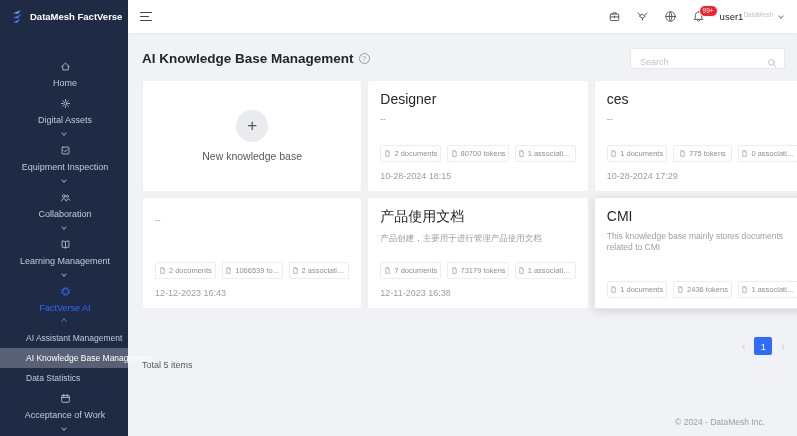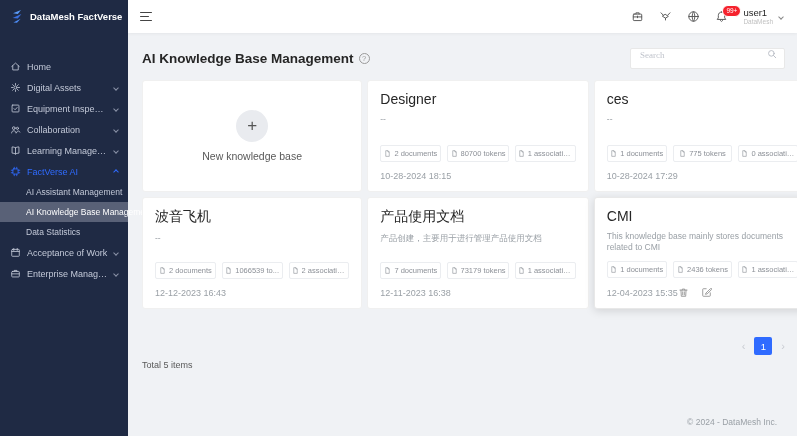--- a/index.html
+++ b/index.html
@@ -15,21 +15,21 @@
   .sidebar {
     width:128px; flex-shrink:0; height:100%;
     background:var(--sidebar-bg,#1f2a44); color:#c3c9d8;
     display:flex; flex-direction:column; font-size:9px;gap:21px;
   }
   .logo-row { display:flex; align-items:center; gap:5px; padding:8px 7px 11px 9px; }
   .logo-mark svg { width:16px; height:16px; display:block; }
   .logo-text { color:#ffffff; font-size:9.5px; font-weight:bold; white-space:nowrap; }
   .nav-item {
     display:flex; align-items:center; gap:6px;
-    padding:5px 8px 5px 10px; cursor:pointer; white-space:nowrap;
+    padding:5px 8px 5px 10px; cursor:pointer; white-space:nowrap;flex-direction:column;
   }
   .nav-ico { display:flex; }
   .nav-ico svg { width:11px; height:11px; }
   .nav-label { flex:1; overflow:hidden; text-overflow:ellipsis; }
   .chev {
     width:4px; height:4px; border-right:1px solid #8b93a8; border-bottom:1px solid #8b93a8;
     transform:rotate(45deg); margin-right:2px; flex-shrink:0;
   }
   .chev.up { transform:rotate(-135deg); }
   .nav-item.active { color:var(--accent,#4e7ef0); }
@@ -50,37 +50,37 @@
   .tb-spacer { flex:1; }
   .tb-ico { color:#595959; display:flex; cursor:pointer; }
   .tb-ico svg { width:13px; height:13px; }
   .bell-wrap { position:relative; }
   .notif-badge {
     position:absolute; top:-5px; left:7px;
     background:var(--badge-red,#f5222d); color:#fff; font-size:6.5px; line-height:1;
     padding:1.5px 3px; border-radius:6px; border:1px solid #fff;
   }
   .user-block { display:flex; align-items:center; gap:4px; cursor:pointer; }
-  .user-names { display:flex; flex-direction:column; line-height:1.2; }
+  .user-names { display:flex; flex-direction:row; line-height:1.2; }
   .user-name { font-size:9.5px; color:#262626; }
   .user-org { font-size:6.5px; color:#c0c0c0; }
   .user-chev { width:4px; height:4px; border-right:1px solid #888; border-bottom:1px solid #888; transform:rotate(45deg); margin-left:2px; }
 
   
   .content { flex:1; padding:8px 12px 0 14px; }
   .content-head { display:flex; align-items:center; justify-content:space-between; margin:7px 0 11px; }
   .page-title { font-size:13.5px; font-weight:600; color:#262626; display:flex; align-items:center; gap:5px; }
   .help-ico {
     width:11px; height:11px; border:1px solid #9a9a9a; border-radius:50%;
     color:#9a9a9a; font-size:7.5px; font-weight:400;
     display:inline-flex; align-items:center; justify-content:center;
   }
   .search-box {
     width:155px; height:21px; background:#fff; border:1px solid #e8e8e8; border-radius:2px;
-    display:flex; align-items:flex-start; padding:0 7px; gap:4px;font-family:Liberation Serif, serif;
+    display:flex; align-items:flex-end; padding:0 7px; gap:4px;
   }
   .search-input { flex:1; border:0; outline:0; background:transparent; font-size:9px; color:#333; min-width:0; font-family:inherit; }
   .search-input::placeholder { color:#c0c4cc; }
   .search-ico { color:#b8bcc4; display:flex; cursor:pointer; }
   .search-ico svg { width:10px; height:10px; }
 
   .grid { display:grid; grid-template-columns:repeat(3,1fr); gap:5px; }
   .card {
     background:#fff; border:1px solid #f0f0f0; border-radius:3px;
     height:112px; padding:10px 12px; display:flex; flex-direction:column; cursor:pointer;
@@ -112,21 +112,21 @@
   .icon-btn svg { width:11px; height:11px; }
 
   .list-footer { display:flex; align-items:center; justify-content:space-between; margin-top:13px; }
   .total { font-size:9px; color:#595959;margin-top:38px; }
   .pagination { display:flex; align-items:center; gap:9px; }
   .page-arrow { color:#c9ccd2; font-size:11px; cursor:pointer; line-height:1; }
   .page-num {
     width:18px; height:18px; background:var(--accent,#2f6bff); color:#fff;
     font-size:9.5px; border-radius:2px; display:flex; align-items:center; justify-content:center; cursor:pointer;
   }
-  .copyright { position:absolute; bottom:9px; right:20px; font-size:8.5px; color:#9aa0a6; }
+  .copyright { position:absolute; bottom:9px; right:32px; font-size:8.5px; color:#9aa0a6; }
 </style>
 </head>
 <body>
 
 <div class="app">
 
   <aside class="sidebar">
     <div class="logo-row">
       <span class="logo-mark">
         <svg viewBox="0 0 20 20">
@@ -352,21 +352,20 @@
                 </svg>
                 <span>0 associations</span>
               </span>
           </div>
           <div class="card-foot">
               <span class="card-date">10-28-2024 17:29</span>
             </div>
         </div>
 
         <div class="card">
-          <div class="card-title">波音飞机</div>
           <div class="card-desc">--</div>
           <div class="chips">
             <span class="chip">
                 <svg viewBox="0 0 16 16" fill="none" stroke="currentColor" stroke-width="1.4">
                   <path d="M4 1.5h5l3 3v10H4z"></path>
                   <path d="M9 1.5v3h3"></path>
                 </svg>
                 <span>2 documents</span>
               </span>
             <span class="chip">
@@ -438,36 +437,20 @@
                 </svg>
                 <span>2436 tokens</span>
               </span>
             <span class="chip">
                 <svg viewBox="0 0 16 16" fill="none" stroke="currentColor" stroke-width="1.4">
                   <path d="M4 1.5h5l3 3v10H4z"></path>
                   <path d="M9 1.5v3h3"></path>
                 </svg>
                 <span>1 associations</span>
               </span>
-          </div>
-          <div class="card-foot">
-            <span class="card-date">12-04-2023 15:35</span>
-            <span class="card-actions">
-              <button class="icon-btn">
-                  <svg viewBox="0 0 16 16" fill="none" stroke="currentColor" stroke-width="1.2" stroke-linecap="round">
-                    <path d="M2.8 4.5h10.4M6.3 4.5V3h3.4v1.5M4.3 4.5l.5 9h6.4l.5-9M6.8 7v4.5M9.2 7v4.5"></path>
-                  </svg>
-                </button>
-              <button class="icon-btn">
-                  <svg viewBox="0 0 16 16" fill="none" stroke="currentColor" stroke-width="1.2" stroke-linecap="round" stroke-linejoin="round">
-                    <path d="M13.5 8.5v4a1 1 0 0 1-1 1h-9a1 1 0 0 1-1-1v-9a1 1 0 0 1 1-1h4"></path>
-                    <path d="M7.5 8.5l6-6 1.8-.3-.3 1.8-6 6-2 .5z"></path>
-                  </svg>
-                </button>
-            </span>
           </div>
         </div>
 
       </div>
 
       <div class="list-footer">
         <span class="total">Total 5 items</span>
         <span class="pagination">
           <span class="page-arrow">‹</span>
           <span class="page-num">1</span>

